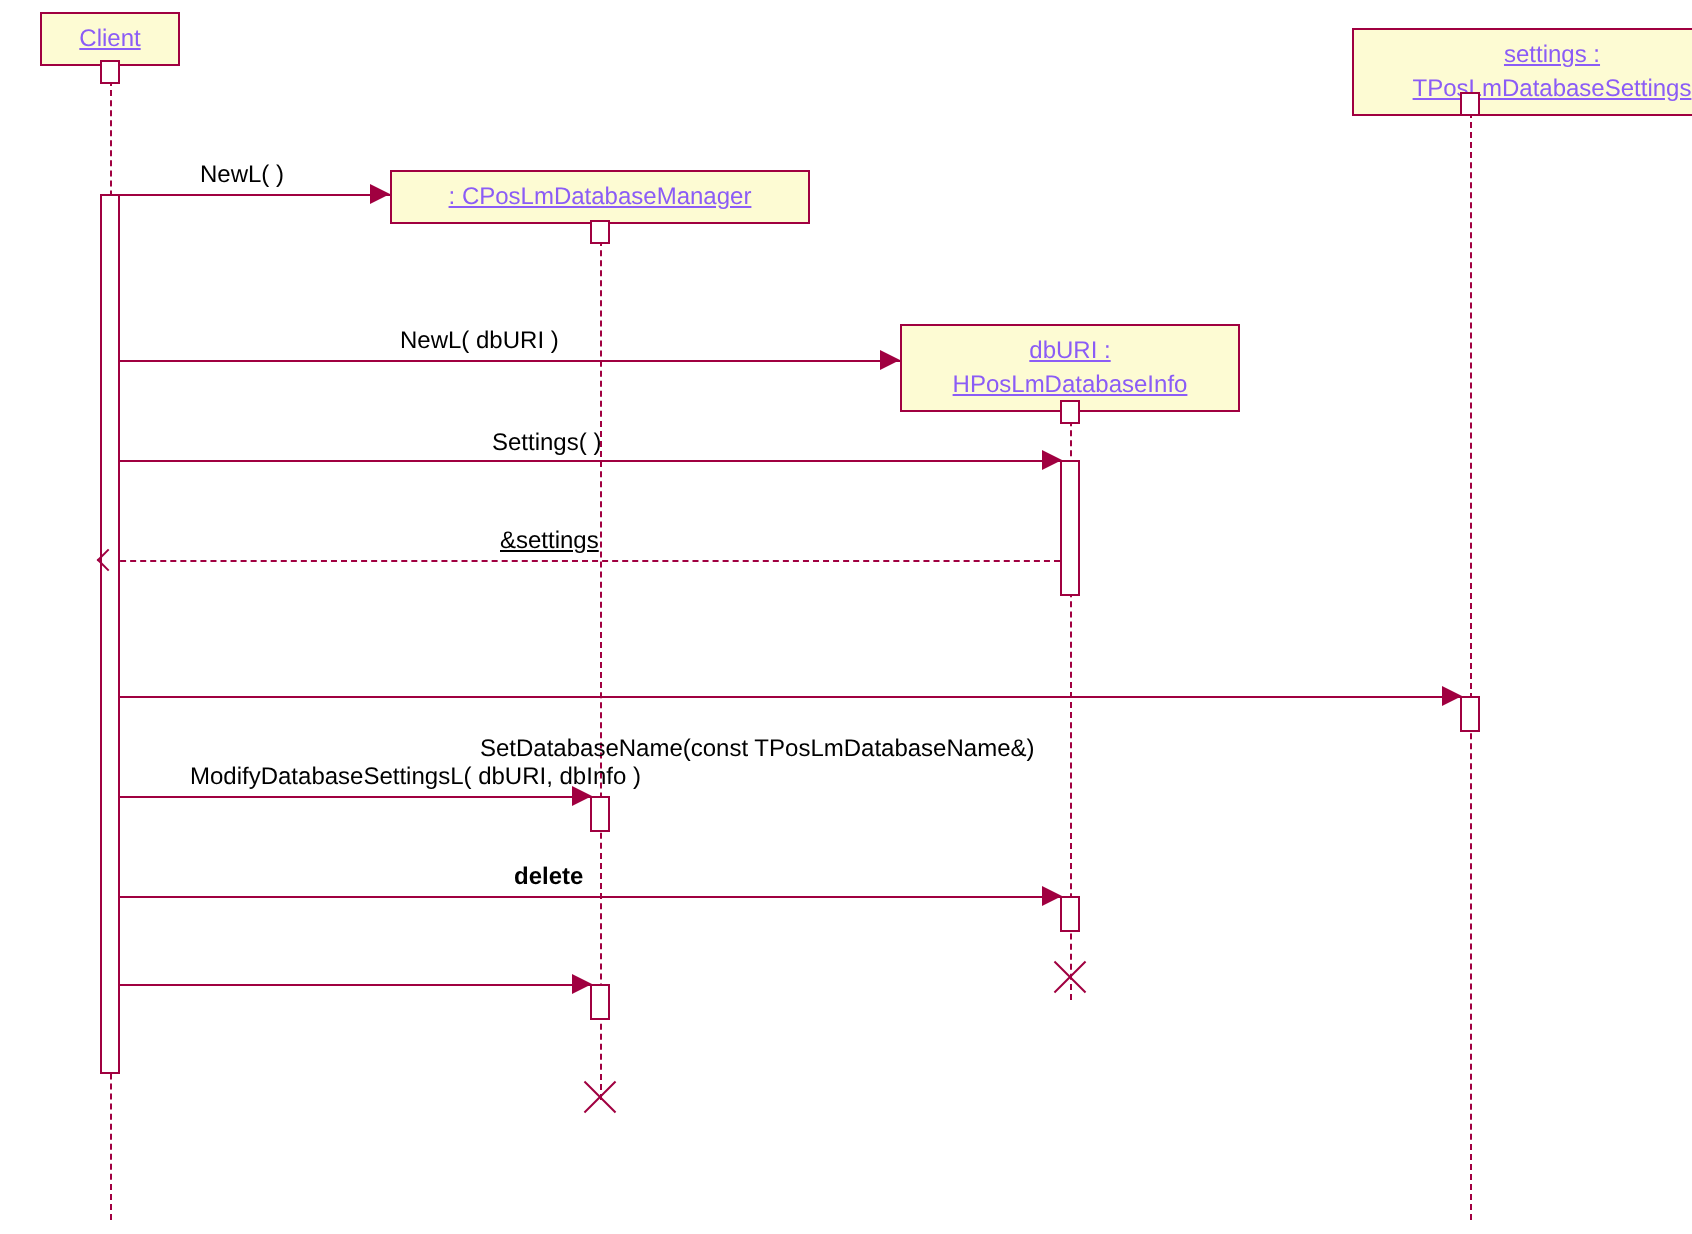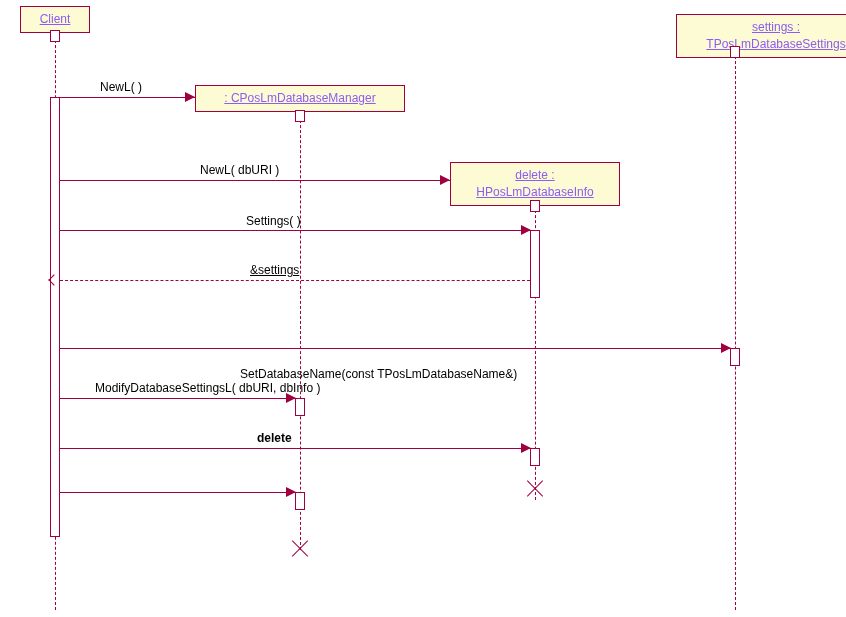--- a/index.html
+++ b/index.html
@@ -90,21 +90,21 @@
 </head>
 <body>
 
 <div class="participant" style="left:20px; top:6px; width:70px;">
   <span class="label">Client</span>
 </div>
 <div class="participant" style="left:195px; top:85px; width:210px;">
   <span class="label">: CPosLmDatabaseManager</span>
 </div>
 <div class="participant" style="left:450px; top:162px; width:170px;">
-  <span class="label">delete :</span><br>
+  <span class="label">dbURI :</span><br>
   <span class="label">HPosLmDatabaseInfo</span>
 </div>
 <div class="participant" style="left:636px; top:14px; width:200px;margin-left:40px;">
   <span class="label">settings :</span><br>
   <span class="label">TPosLmDatabaseSettings</span>
 </div>
 
 <div class="lifeline" style="left:55px; top:30px; height:580px;"></div>
 <div class="lifeline" style="left:300px; top:110px; height:440px;"></div>
 <div class="lifeline" style="left:535px; top:200px; height:300px;"></div>

